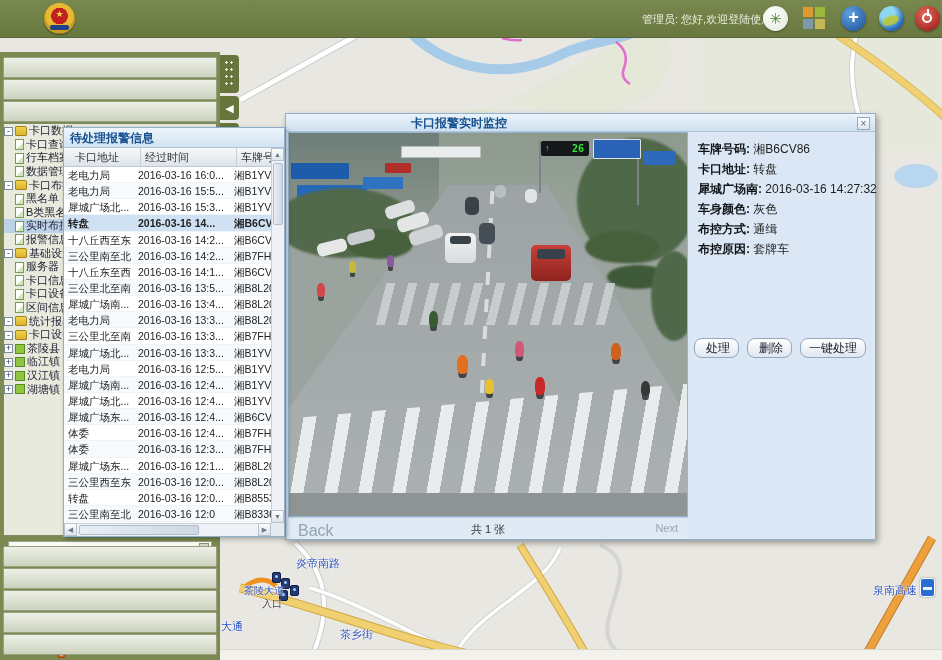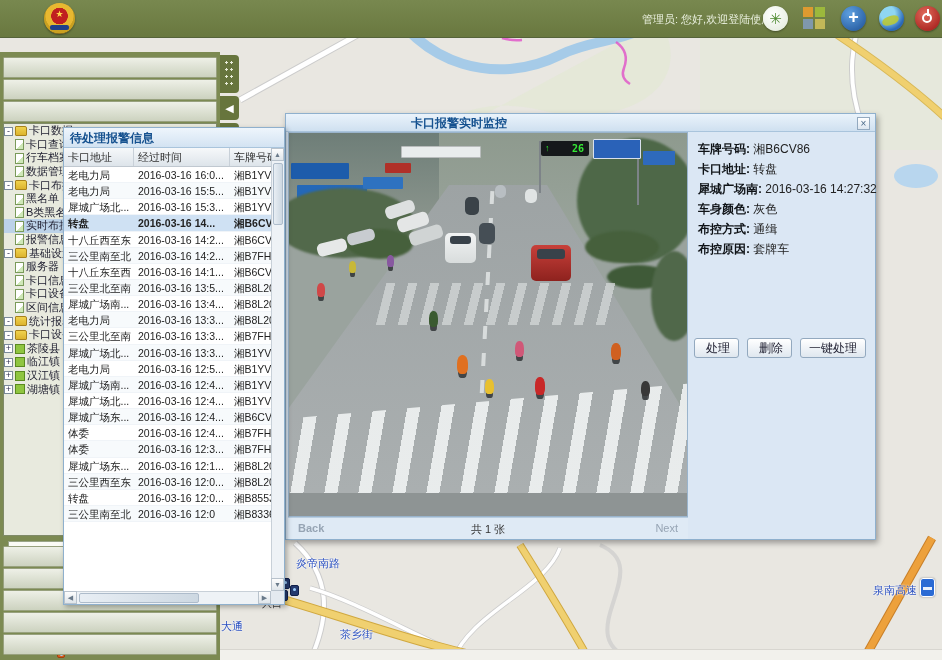--- a/index.html
+++ b/index.html
@@ -69,41 +69,41 @@
   
   .dialog{position:absolute;left:285px;top:113px;width:591px;height:427px;z-index:5;
     background:#d8e5f2;border:1px solid #8fb0cd;box-shadow:2px 3px 6px rgba(0,0,0,.35);}
   .dlg-title{position:absolute;left:0;top:0;right:0;height:18px;line-height:18px;
     background:linear-gradient(#eaf3fb,#cfe0f0);border-bottom:1px solid #a9c4dc;
     font-size:12px;font-weight:bold;color:#15518f;padding-left:125px;}
   .dlg-close{position:absolute;right:5px;top:3px;width:13px;height:13px;line-height:11px;text-align:center;
     background:linear-gradient(#fff,#dce6f0);border:1px solid #93a9bf;font-size:10px;color:#4a6a8a;cursor:pointer;}
   .photo{position:absolute;left:2px;top:18px;width:400px;height:385px;overflow:hidden;background:#9aa39e;border:1px solid #9ab4cc;}
   .pager{position:absolute;left:2px;top:403px;width:400px;height:22px;background:#dfeaf5;border-top:1px solid #b8cde0;}
-  .pager .bk{position:absolute;left:10px;top:4px;font-size:11px;color:#96a4b4;cursor:pointer;font-weight:bold;}
+  .pager .bk{position:absolute;left:10px;top:4px;font-size:16px;color:#96a4b4;cursor:pointer;}
   .pager .ct{position:absolute;left:0;right:0;top:4px;text-align:center;font-size:11px;color:#333;}
   .pager .nx{position:absolute;right:10px;top:4px;font-size:11px;color:#96a4b4;cursor:pointer;}
   .rpanel{position:absolute;left:402px;top:18px;right:0;bottom:0;background:#dbe7f4;padding:9px 0 0 10px;}
   .drow{height:20px;font-size:12px;white-space:nowrap;}
   .drow b{color:#101418;}
   .drow span{color:#222;}
   .btn-row{position:absolute;left:6px;top:206px;}
   .abtn{display:inline-block;height:20px;line-height:18px;margin-right:8px;padding:0 8px;font-size:12px;color:#223;
-    background:linear-gradient(#ffffff,#dfe7ef);border:1px solid #93a9bf;border-radius:3px;cursor:pointer;white-space:nowrap;}
+    background:linear-gradient(#ffffff,#dfe7ef);border:1px solid #93a9bf;border-radius:8px;cursor:pointer;white-space:nowrap;}
   .abtn .bic{font-size:11px;margin-right:3px;}
   .bic.c-check{color:#2f9e2f;}
   .bic.c-x{color:#3a7ad4;}
 
   
-  .list-panel{position:absolute;left:63px;top:127px;width:222px;height:478px;z-index:6;
+  .list-panel{position:absolute;left:63px;top:127px;width:222px;height:410px;z-index:6;
     background:#e4edf6;border:1px solid #8fb0cd;box-shadow:2px 2px 5px rgba(0,0,0,.3);}
   .lp-title{height:20px;line-height:20px;background:linear-gradient(#eef5fc,#d3e3f2);border-bottom:1px solid #a9c4dc;
     font-size:12px;font-weight:bold;color:#15518f;padding-left:6px;}
   .lp-body{position:absolute;left:0;top:20px;right:13px;bottom:13px;overflow:hidden;background:#fff;}
-  .lp-head{display:flex;height:19px;background:linear-gradient(#f6f8fa,#dde4ea);border-bottom:1px solid #c0c8d0;}
+  .lp-head{display:flex;height:19px;background:linear-gradient(#f6f8fa,#dde4ea);border-bottom:1px solid #c0c8d0;padding-left:7px;}
   .lp-head div{font-size:11px;color:#333;line-height:19px;padding-left:4px;border-right:1px solid #c8d0d8;flex:none;}
   .c-addr{width:70px;}.c-time{width:96px;}.c-plate{width:64px;}
   .lp-rows .ltr{display:flex;height:16.15px;border-bottom:1px solid #f0f4f8;cursor:pointer;}
   .lp-rows .ltr:nth-child(even){background:#f7fafc;}
   .lp-rows .ltr div{font-size:10.5px;color:#222;line-height:16px;padding-left:4px;white-space:nowrap;overflow:hidden;flex:none;}
   .lp-rows .ltr.sel{background:#cfe1f3;font-weight:bold;}
   .vsb{position:absolute;right:0;top:20px;width:13px;bottom:13px;background:#eef2f6;border-left:1px solid #c8d0d8;}
   .hsb{position:absolute;left:0;bottom:0;height:13px;right:13px;background:#eef2f6;border-top:1px solid #c8d0d8;}
   .sb-btn{position:absolute;width:13px;height:13px;background:linear-gradient(#fdfdfd,#dfe5ea);border:1px solid #b8c2cc;
     font-size:7px;color:#6a7a8a;text-align:center;line-height:12px;cursor:pointer;}

